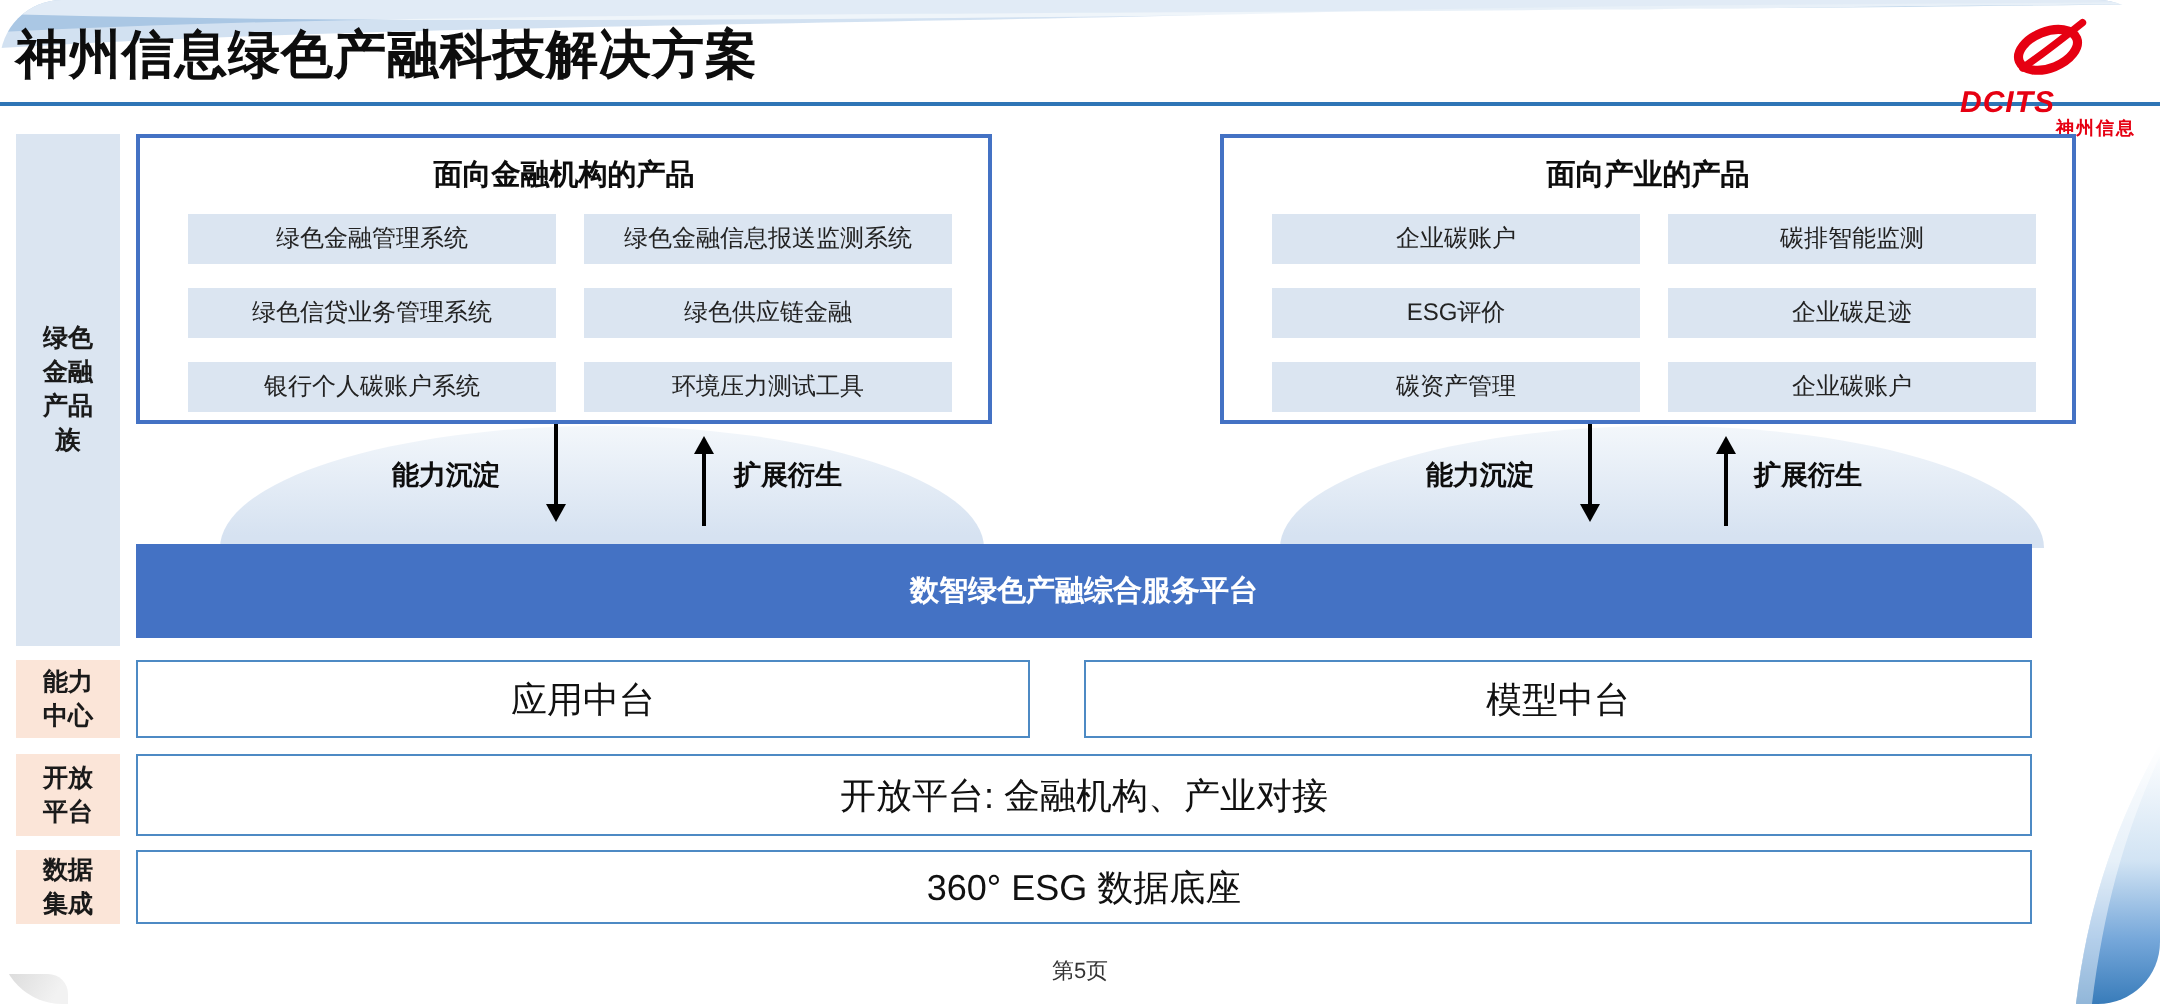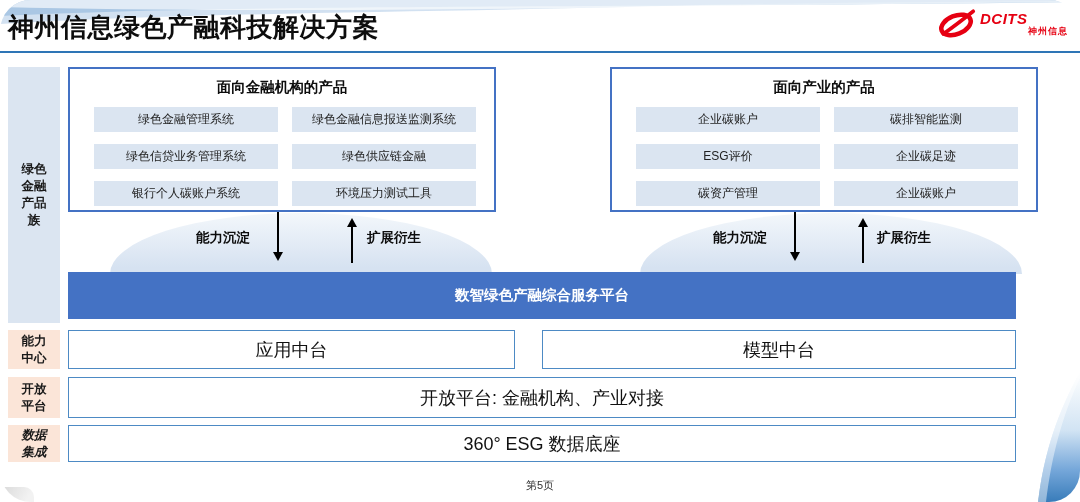--- a/index.html
+++ b/index.html
@@ -9,40 +9,40 @@
     color:#111;
     border-radius:31px;
   }
   
   .header-swoosh { position:absolute; left:0; top:0; width:1080px; height:54px; pointer-events:none; }
   .page-title {
     position:absolute; left:8px; top:10px; font-size:26px; font-weight:bold;
     color:#0d0d0d; letter-spacing:0.5px; white-space:nowrap;
   }
   .header-rule { position:absolute; left:0; top:51px; width:1080px; height:2px; background:#2e75b6; }
-  .logo { position:absolute; right:12px; top:8px; display:flex; align-items:center; gap:4px; }
+  .logo { position:absolute; right:12px; top:8px; display:flex; align-items:center; gap:4px;flex-direction:column; }
   .logo-swirl { width:40px; height:32px; }
   .logo-texts { display:flex; flex-direction:column; line-height:1.05; }
   .logo-name { color:#e60012; font-size:15px; font-weight:bold; font-style:italic; letter-spacing:0.5px; }
   .logo-sub  { color:#e60012; font-size:9px; font-weight:bold; letter-spacing:1px;margin-left:48px; }
 
   
   .family-strip {
     position:absolute; left:8px; top:67px; width:52px; height:256px;
     background:#dbe5f1; display:flex; align-items:center; justify-content:center;
   }
   .v-wrap { display:inline-block; width:28px; font-size:12.5px; font-weight:bold;
     line-height:17px; text-align:center; word-break:break-all; color:#1a1a1a; }
   .side-label {
     position:absolute; left:8px; width:52px; background:#fbe5d8;
     display:flex; align-items:center; justify-content:center;
   }
   .side-cap  { top:330px; height:39px; }
   .side-open { top:377px; height:41px; }
-  .side-data { top:425px; height:37px;font-style:italic; }
+  .side-data { top:425px; height:37px; }
 
   
   .pbox {
     position:absolute; top:67px; height:145px; width:428px;
     background:#fff; border:2px solid #4472c4; box-sizing:border-box; z-index:2;
   }
   .pbox-left  { left:68px; }
   .pbox-right { left:610px; }
   .pbox-title { text-align:center; font-weight:bold; font-size:14.5px; margin-top:9px; color:#0d0d0d; }
   .chip-grid {

